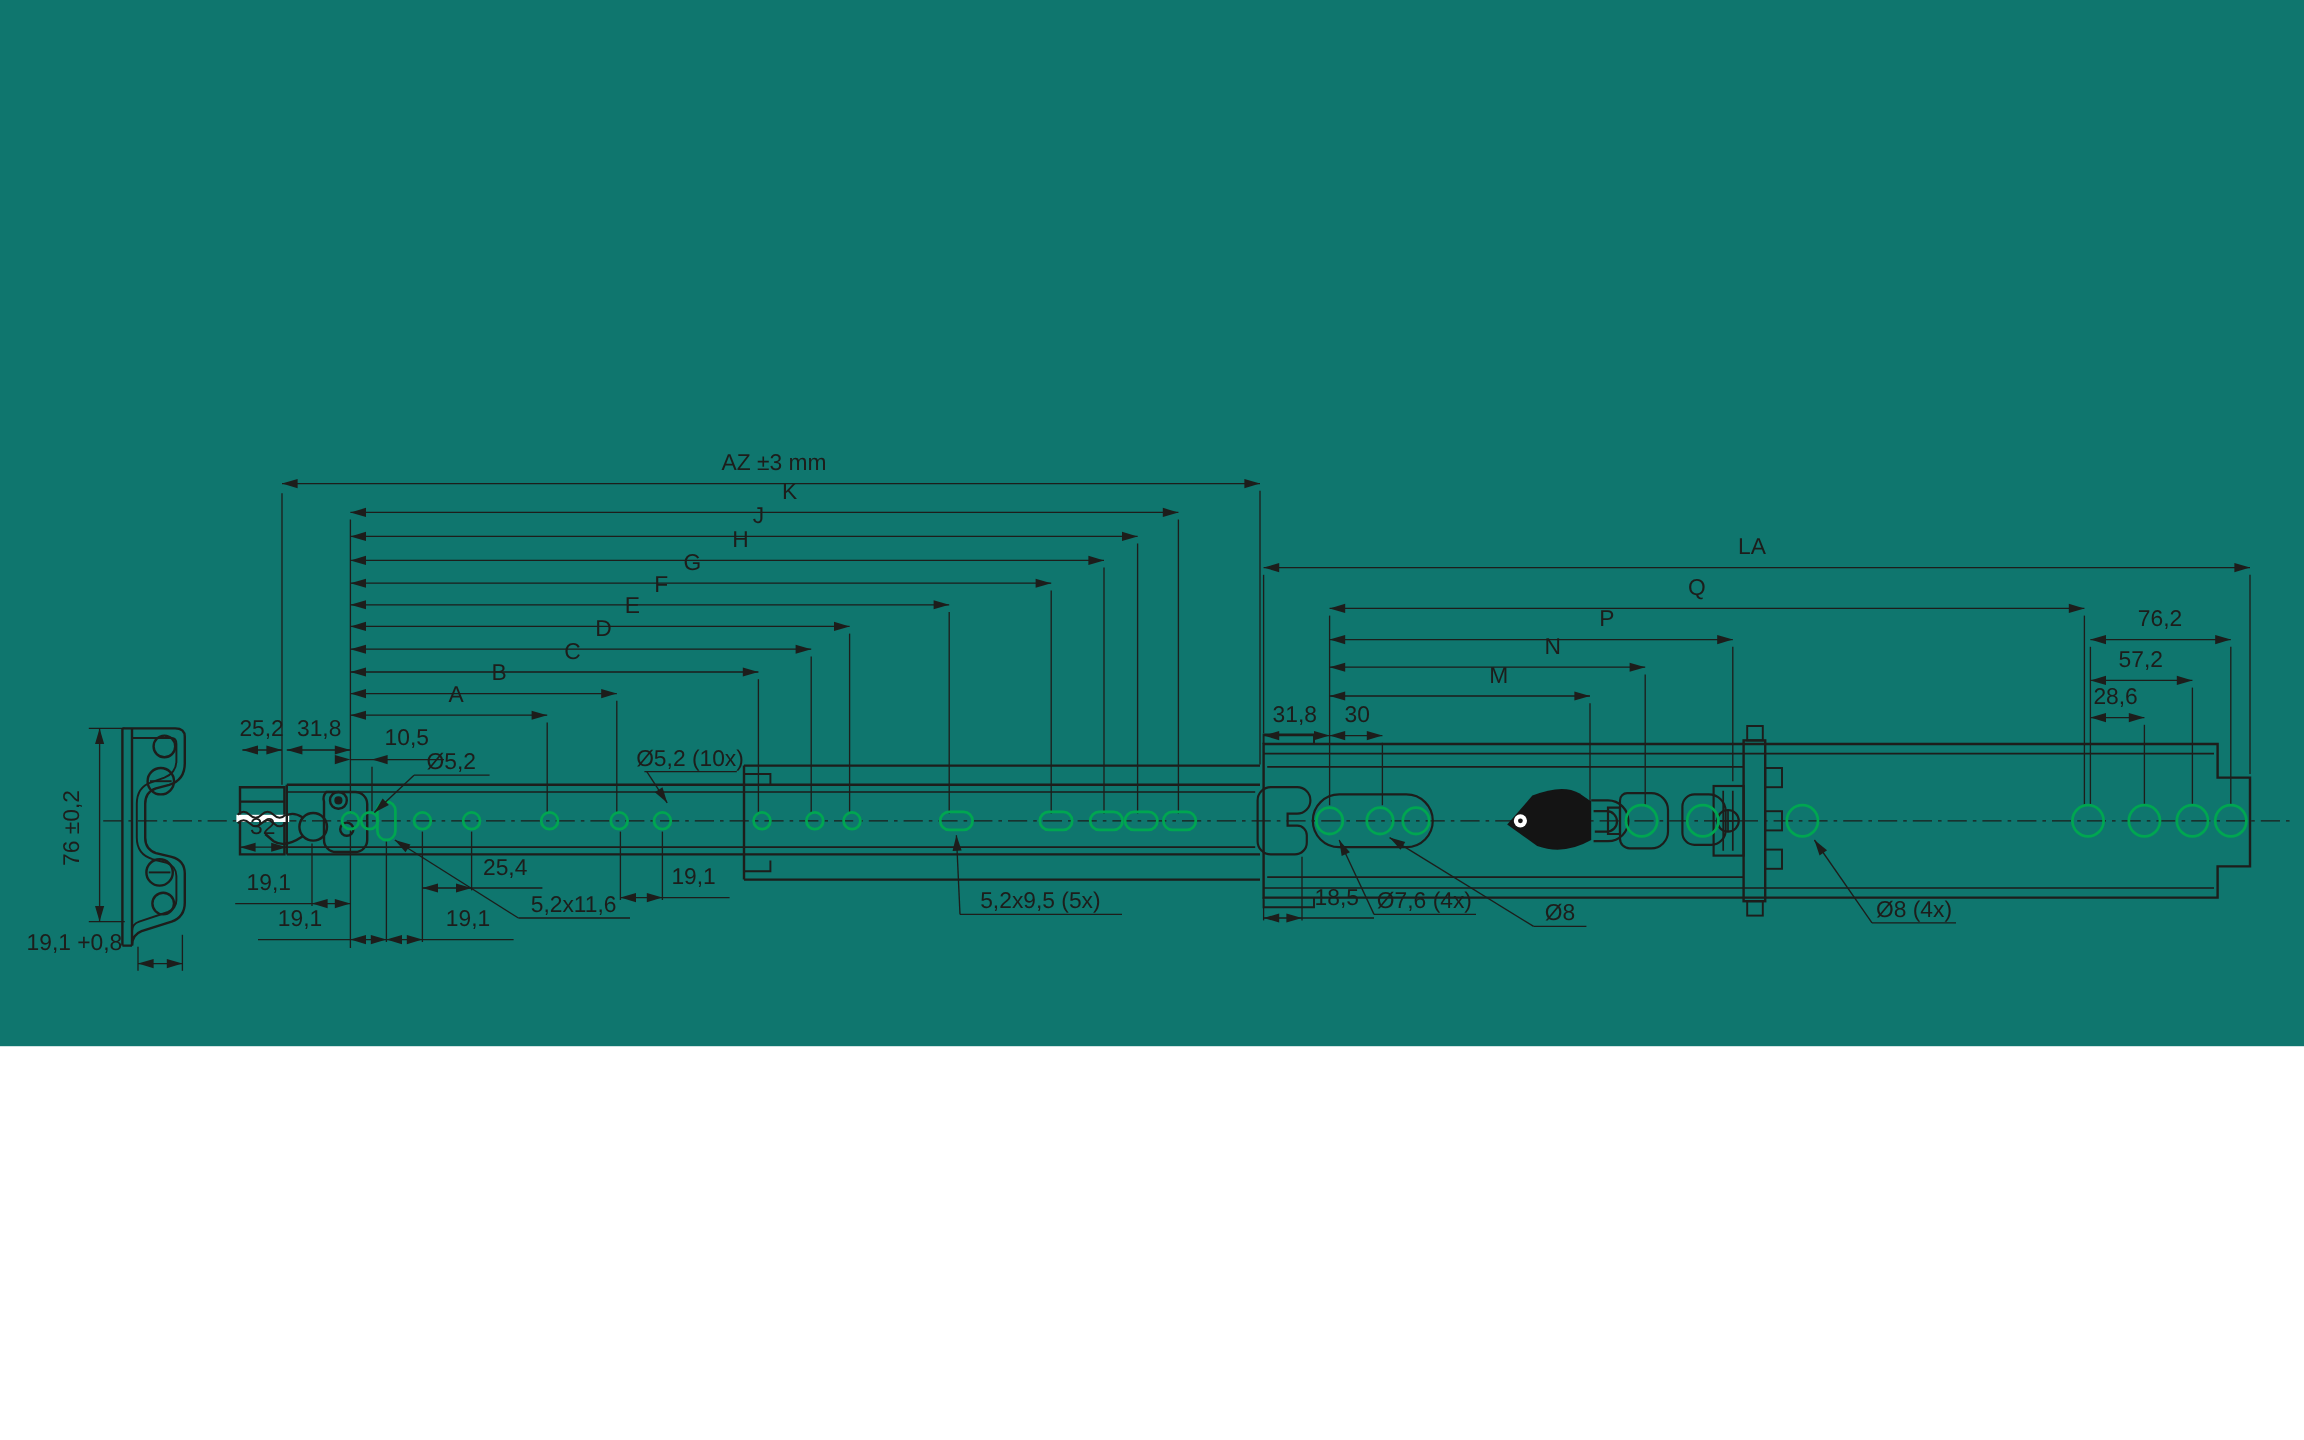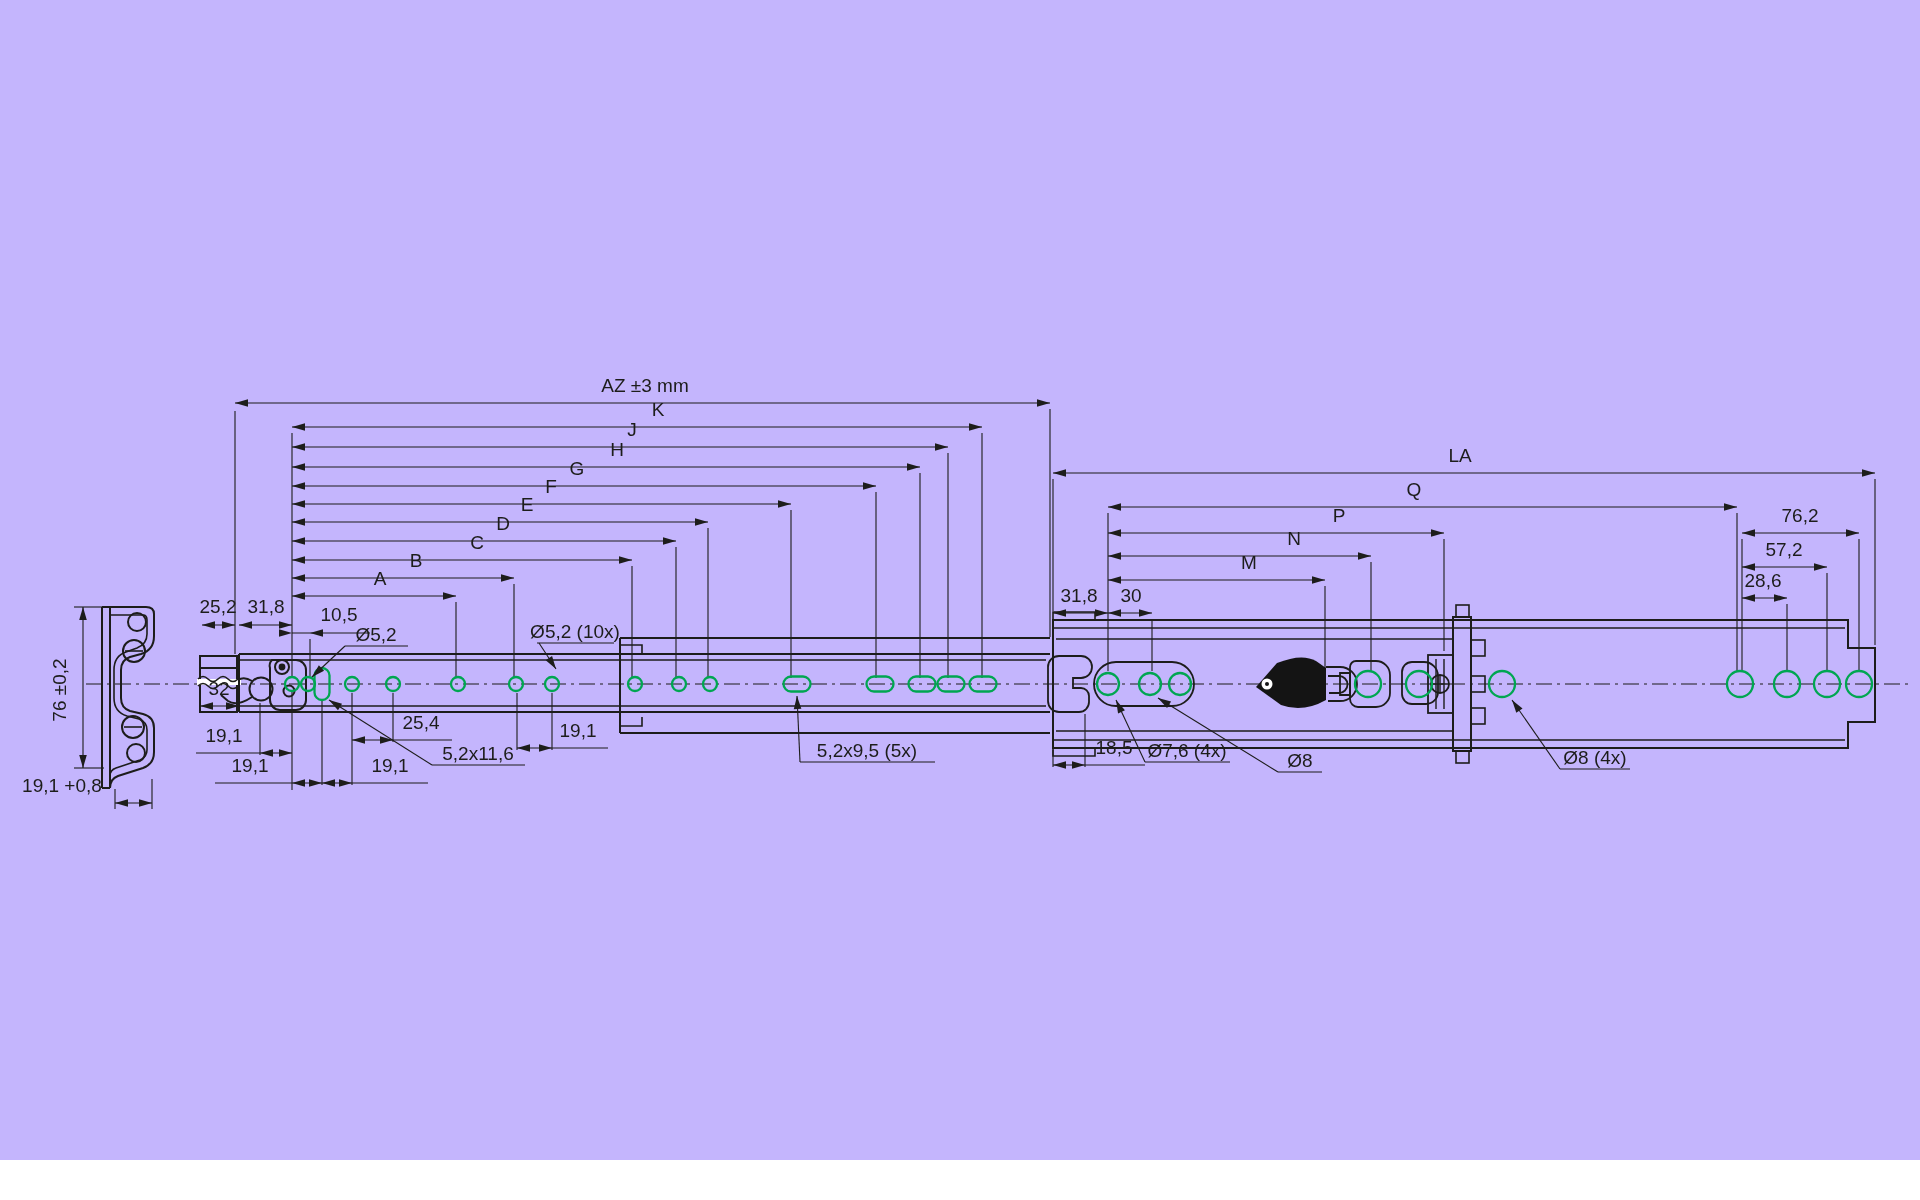--- a/index.html
+++ b/index.html
@@ -1,17 +1,17 @@
 <!DOCTYPE html>
 <html><head>
 <meta charset="utf-8">
 <style>
   html,body{margin:0;padding:0;background:#ffffff;}
   body{font-family:"Liberation Sans", sans-serif;}
-  .stage{position:relative;width:1920px;height:1160px;background:#c4b5fd;overflow:hidden;}
+  .stage{position:relative;width:1920px;height:872px;background:#0f766e;overflow:hidden;}
   svg text{font-family:"Liberation Sans", sans-serif;}
 </style>
 </head>
 <body>
 
 <div class="stage">
 <svg id="dwg" width="1920" height="1200" viewBox="0 0 1920 1200">
 
   <g id="g-center">
         <line x1="86" y1="684" x2="1908" y2="684" stroke="#1d1d1b" stroke-width="1.1" stroke-dasharray="16 5 3 5"></line>

